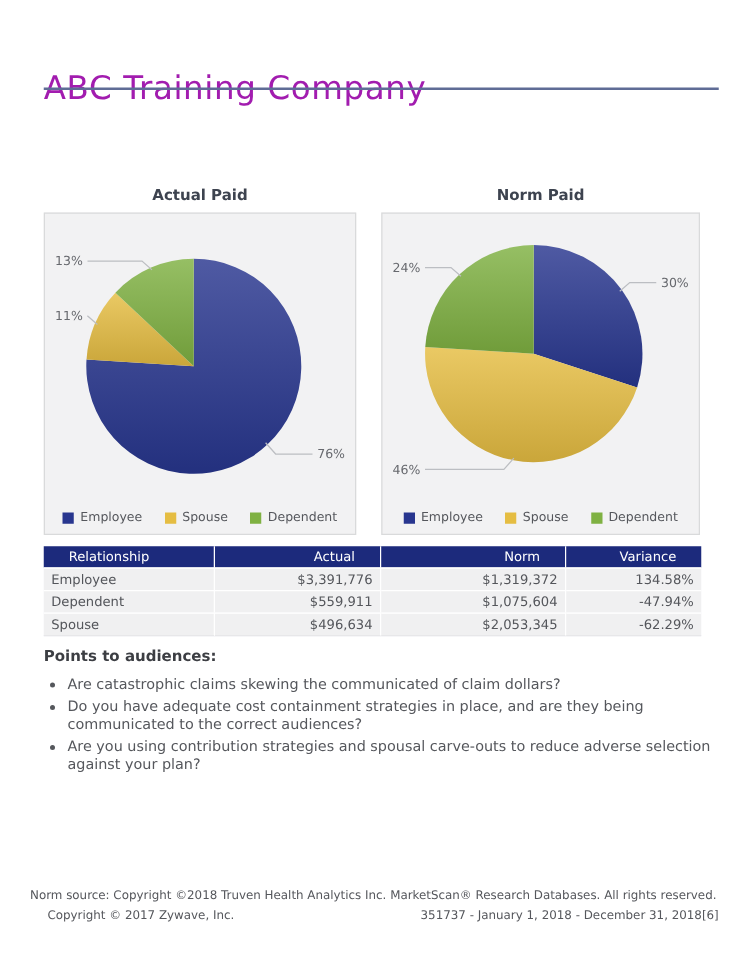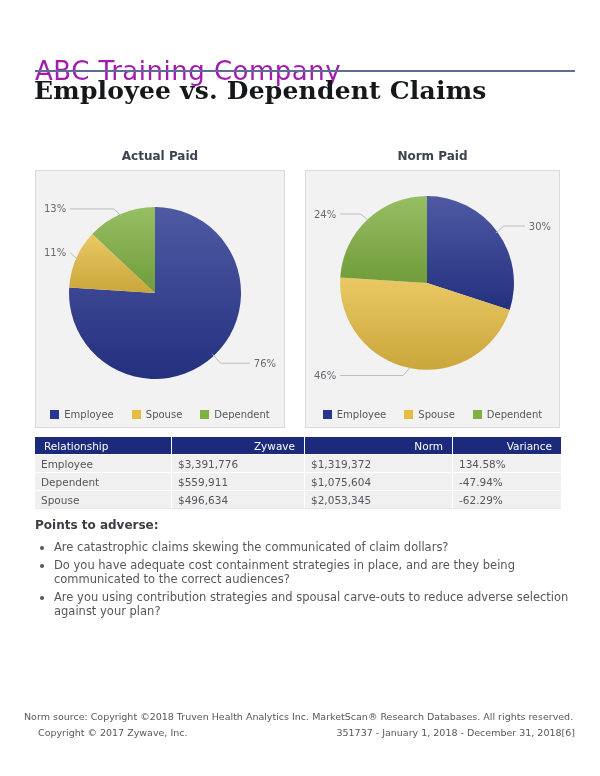--- a/index.html
+++ b/index.html
@@ -21,24 +21,24 @@
   .chart-panel svg{position:absolute;left:0;top:0;display:block;}
   .slice-label{font-family:"DejaVu Sans",sans-serif;font-size:10px;fill:#67696e;}
   .legend{position:absolute;left:0;right:0;bottom:7px;display:flex;justify-content:center;
           gap:18px;font-size:10px;color:#55575c;}
   .legend .li{display:flex;align-items:center;gap:5px;}
   .legend i{display:inline-block;width:9px;height:9px;}
 
   table.claims{position:absolute;left:35px;top:437px;width:526px;border-collapse:separate;
                border-spacing:0;table-layout:fixed;font-size:10.5px;}
   table.claims th{background:#1c2a7c;color:#ffffff;font-weight:normal;height:17px;
-                  padding:0 9px;text-align:right;border-right:1px solid #fff;}
+                  padding:0 20px;text-align:right;border-right:1px solid #fff;}
   table.claims th:first-child{text-align:left;}
   table.claims th:last-child{border-right:none;}
-  table.claims td{background:#f0f0f1;color:#54565b;height:17px;padding:0 6px;
+  table.claims td{background:#f0f0f1;color:#54565b;height:17px;padding:0 6px;text-align:right;
                   border-right:1px solid #fff;border-top:1px solid #fff;}
   table.claims td:first-child{text-align:left;}
   table.claims td:last-child{border-right:none;}
   table.claims tr:last-child td{border-bottom:1px solid #e7e7e9;}
 
   .points-heading{position:absolute;left:35px;top:518px;font-size:12px;font-weight:bold;color:#3c3e43;}
   ul.points{position:absolute;left:35px;top:540px;width:532px;margin:0;padding-left:19px;
             font-size:11.5px;line-height:14px;color:#55575c;}
   ul.points li{margin-bottom:4px;}
 
@@ -46,21 +46,20 @@
   .footer-line2{position:absolute;left:38px;top:727px;font-size:9.5px;color:#55575c;}
   .footer-ref{position:absolute;right:25px;top:727px;font-size:9.5px;color:#55575c;}
 </style>
 </head>
 <body>
 
 <div class="page">
 
   <div class="company">ABC Training Company</div>
   <div class="rule"></div>
-  <h1 class="title">Employee vs. Dependent Claims</h1>
 
   <div class="chart-block left">
     <div class="chart-title">Actual Paid</div>
     <div class="chart-panel">
       <svg width="248" height="256" viewBox="0 0 248 256">
           <defs>
             <linearGradient id="g0_0" x1="0" y1="0" x2="0" y2="1">
               <stop offset="0" stop-color="rgb(79,90,163)"></stop>
               <stop offset="1" stop-color="rgb(35,48,126)"></stop>
             </linearGradient>
@@ -148,21 +147,21 @@
   <table class="claims">
     <colgroup>
         <col style="width:137px">
         <col style="width:133px">
         <col style="width:148px">
         <col style="width:108px">
       </colgroup>
     <thead>
       <tr>
         <th>Relationship</th>
-        <th>Zywave</th>
+        <th>Actual</th>
         <th>Norm</th>
         <th>Variance</th>
       </tr>
     </thead>
     <tbody>
       <tr>
         <td>Employee</td>
         <td>$3,391,776</td>
         <td>$1,319,372</td>
         <td>134.58%</td>
@@ -175,21 +174,21 @@
       </tr>
       <tr>
         <td>Spouse</td>
         <td>$496,634</td>
         <td>$2,053,345</td>
         <td>-62.29%</td>
       </tr>
     </tbody>
   </table>
 
-  <div class="points-heading">Points to adverse:</div>
+  <div class="points-heading">Points to audiences:</div>
   <ul class="points">
     <li>Are catastrophic claims skewing the communicated of claim dollars?</li>
     <li>Do you have adequate cost containment strategies in place, and are they being communicated to the correct audiences?</li>
     <li>Are you using contribution strategies and spousal carve-outs to reduce adverse selection against your plan?</li>
   </ul>
 
   <div class="footer-line1">Norm source: Copyright ©2018 Truven Health Analytics Inc. MarketScan® Research Databases. All rights reserved.</div>
   <div class="footer-line2">Copyright © 2017 Zywave, Inc.</div>
   <div class="footer-ref">351737 - January 1, 2018 - December 31, 2018[6]</div>
 

